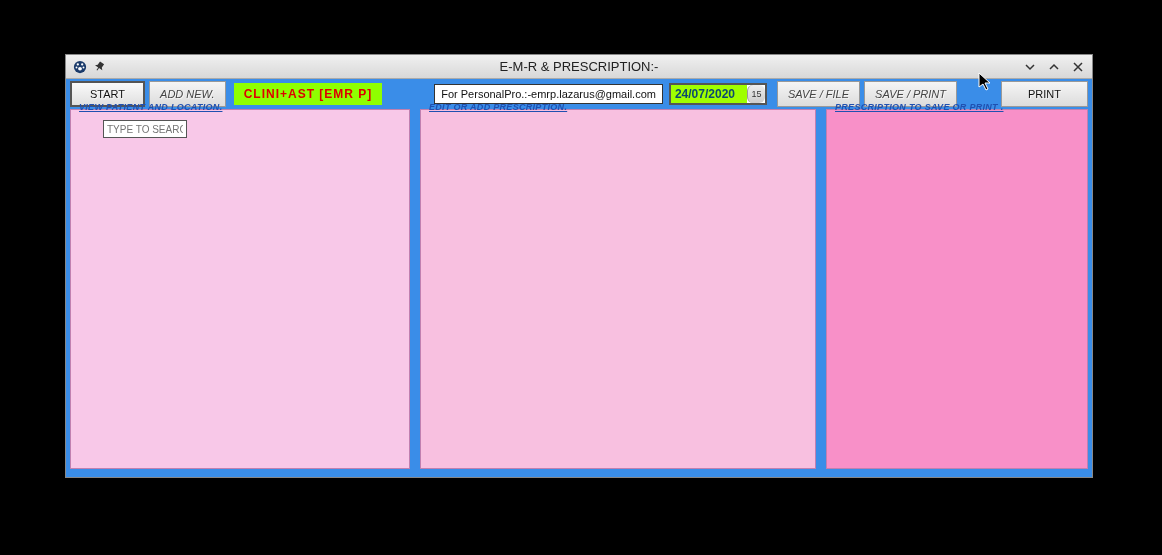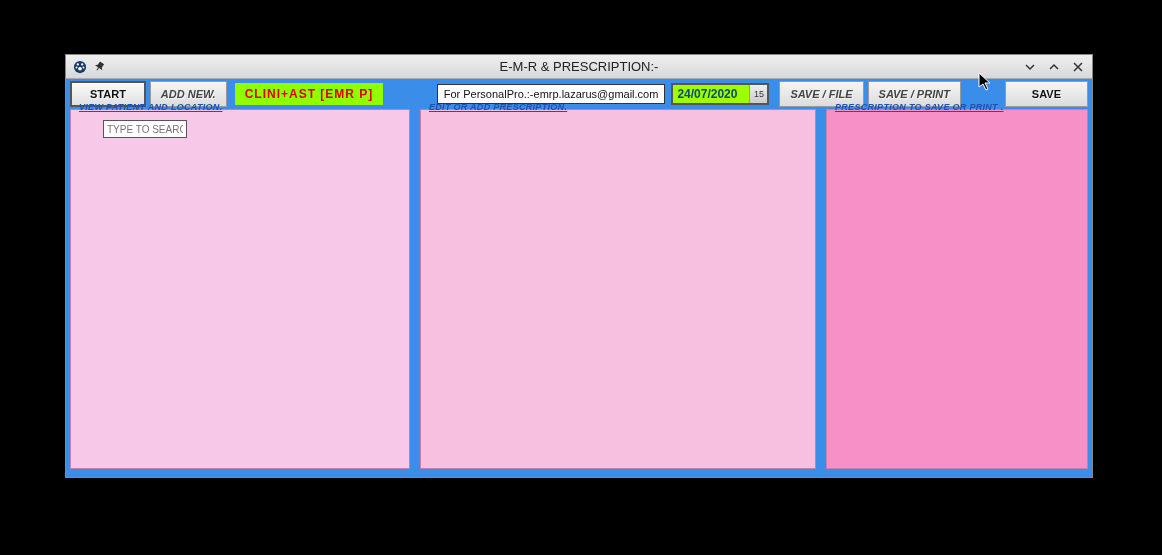--- a/index.html
+++ b/index.html
@@ -87,21 +87,21 @@
       gap: 4px;
       padding: 2px 4px;
       background: #3a8de8;
     }
     .btn {
       height: 26px;
       padding: 0 10px;
       background: linear-gradient(to bottom, #f5f5f5, #dcdcdc);
       border: 1px solid #999;
       font-size: 11px;
-      font-weight: bold;
+      font-weight: normal;
       color: #444;
       cursor: pointer;
       font-style: italic;
       text-shadow: 1px 1px 0 rgba(255,255,255,0.6);
     }
     .btn-start {
       background: linear-gradient(to bottom, #fafafa, #e0e0e0);
       font-style: normal;
       color: #111;
       border: 2px solid #555;
@@ -161,20 +161,21 @@
       width: 18px;
       height: 18px;
       background: linear-gradient(to bottom, #eee, #ccc);
       border-left: 1px solid #999;
       font-size: 9px;
       display: flex;
       align-items: center;
       justify-content: center;
       color: #333;
       cursor: pointer;
+      border-radius: 6px;
     }
     .panels {
       display: flex;
       gap: 10px;
       padding: 0 4px 8px 4px;
       height: calc(100% - 54px);
     }
     .panel {
       position: relative;
       border: 1px solid #c080b0;
@@ -277,21 +278,21 @@
     <div class="brand-badge">CLINI+AST [EMR P]</div>
     <div class="spacer"></div>
     <div class="license-label">For PersonalPro.:-emrp.lazarus@gmail.com</div>
     <div class="date-box">
       <input class="date-input" value="24/07/2020" style="">
       <span class="date-btn">15</span>
     </div>
     <button class="btn">SAVE / FILE</button>
     <button class="btn">SAVE / PRINT</button>
     <div style="width:36px"></div>
-    <button class="btn btn-exit">SAVE</button>
+    <button class="btn btn-exit">PRINT</button>
   </div>
 
   <div class="panels">
     <div class="panel panel-left">
       <div class="panel-title">VIEW PATIENT AND LOCATION.</div>
       <input class="search-input" placeholder="TYPE TO SEARCH" style="">
     </div>
     <div class="panel panel-mid">
       <div class="panel-title">EDIT OR ADD PRESCRIPTION.</div>
     </div>

